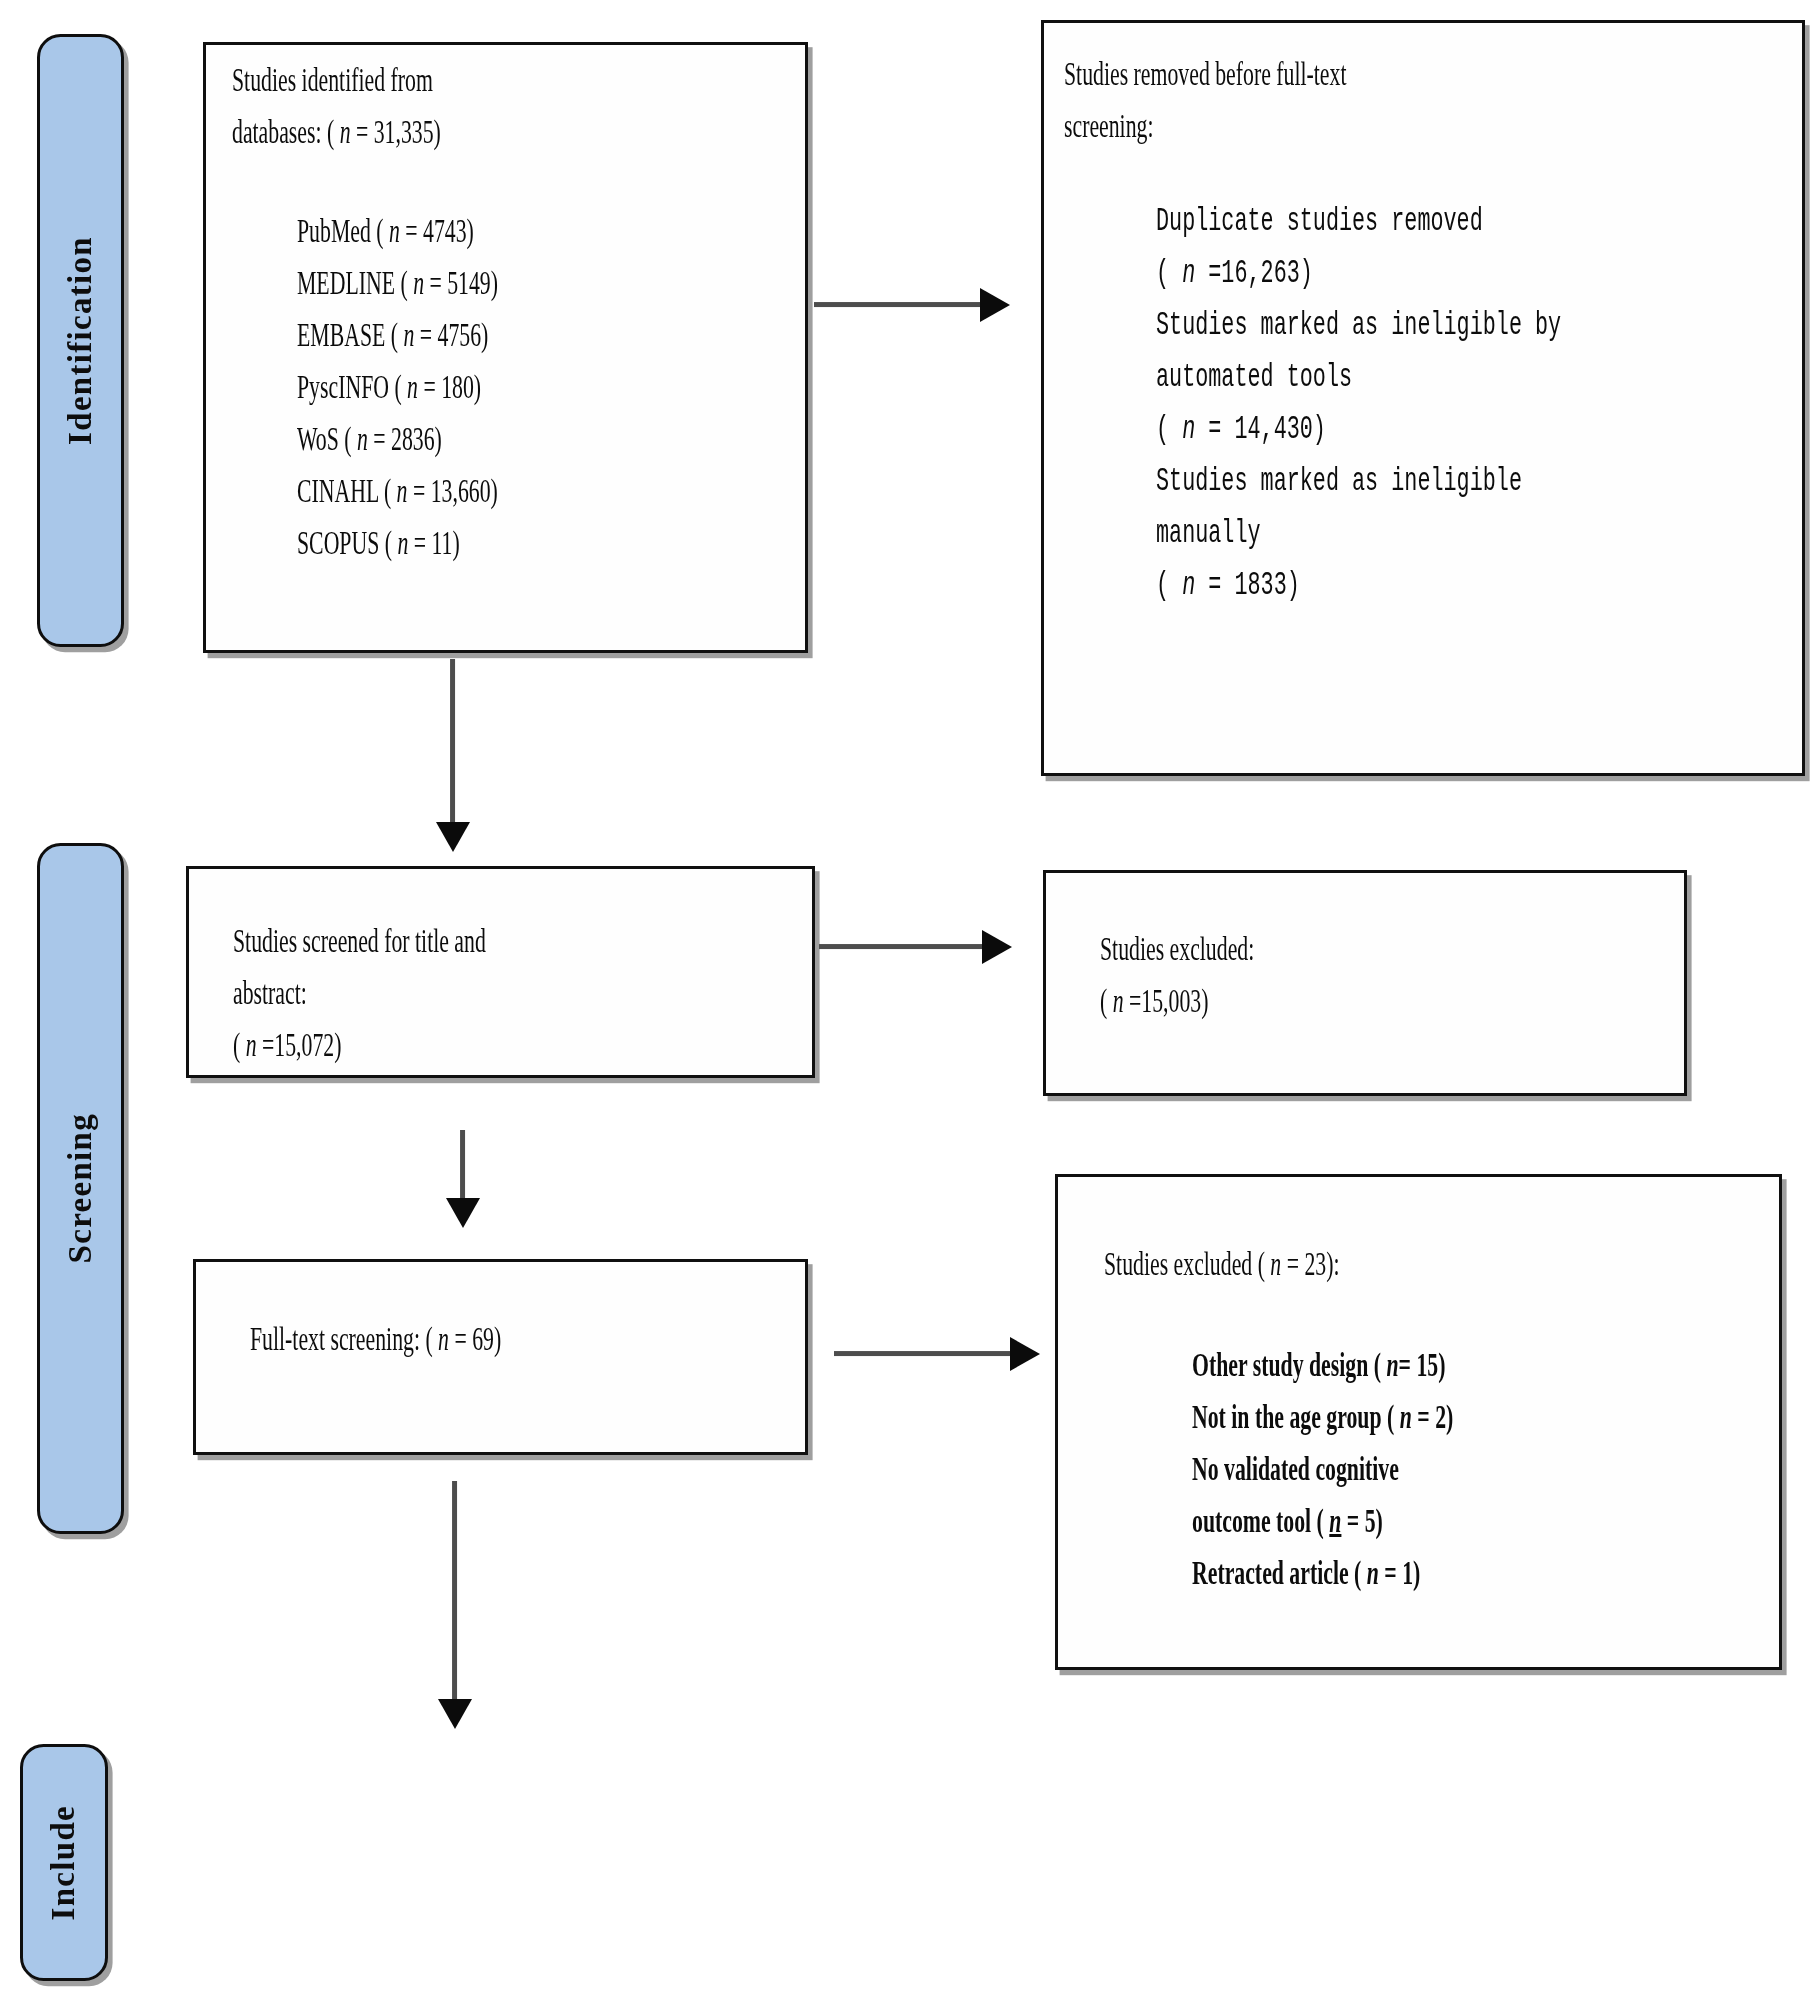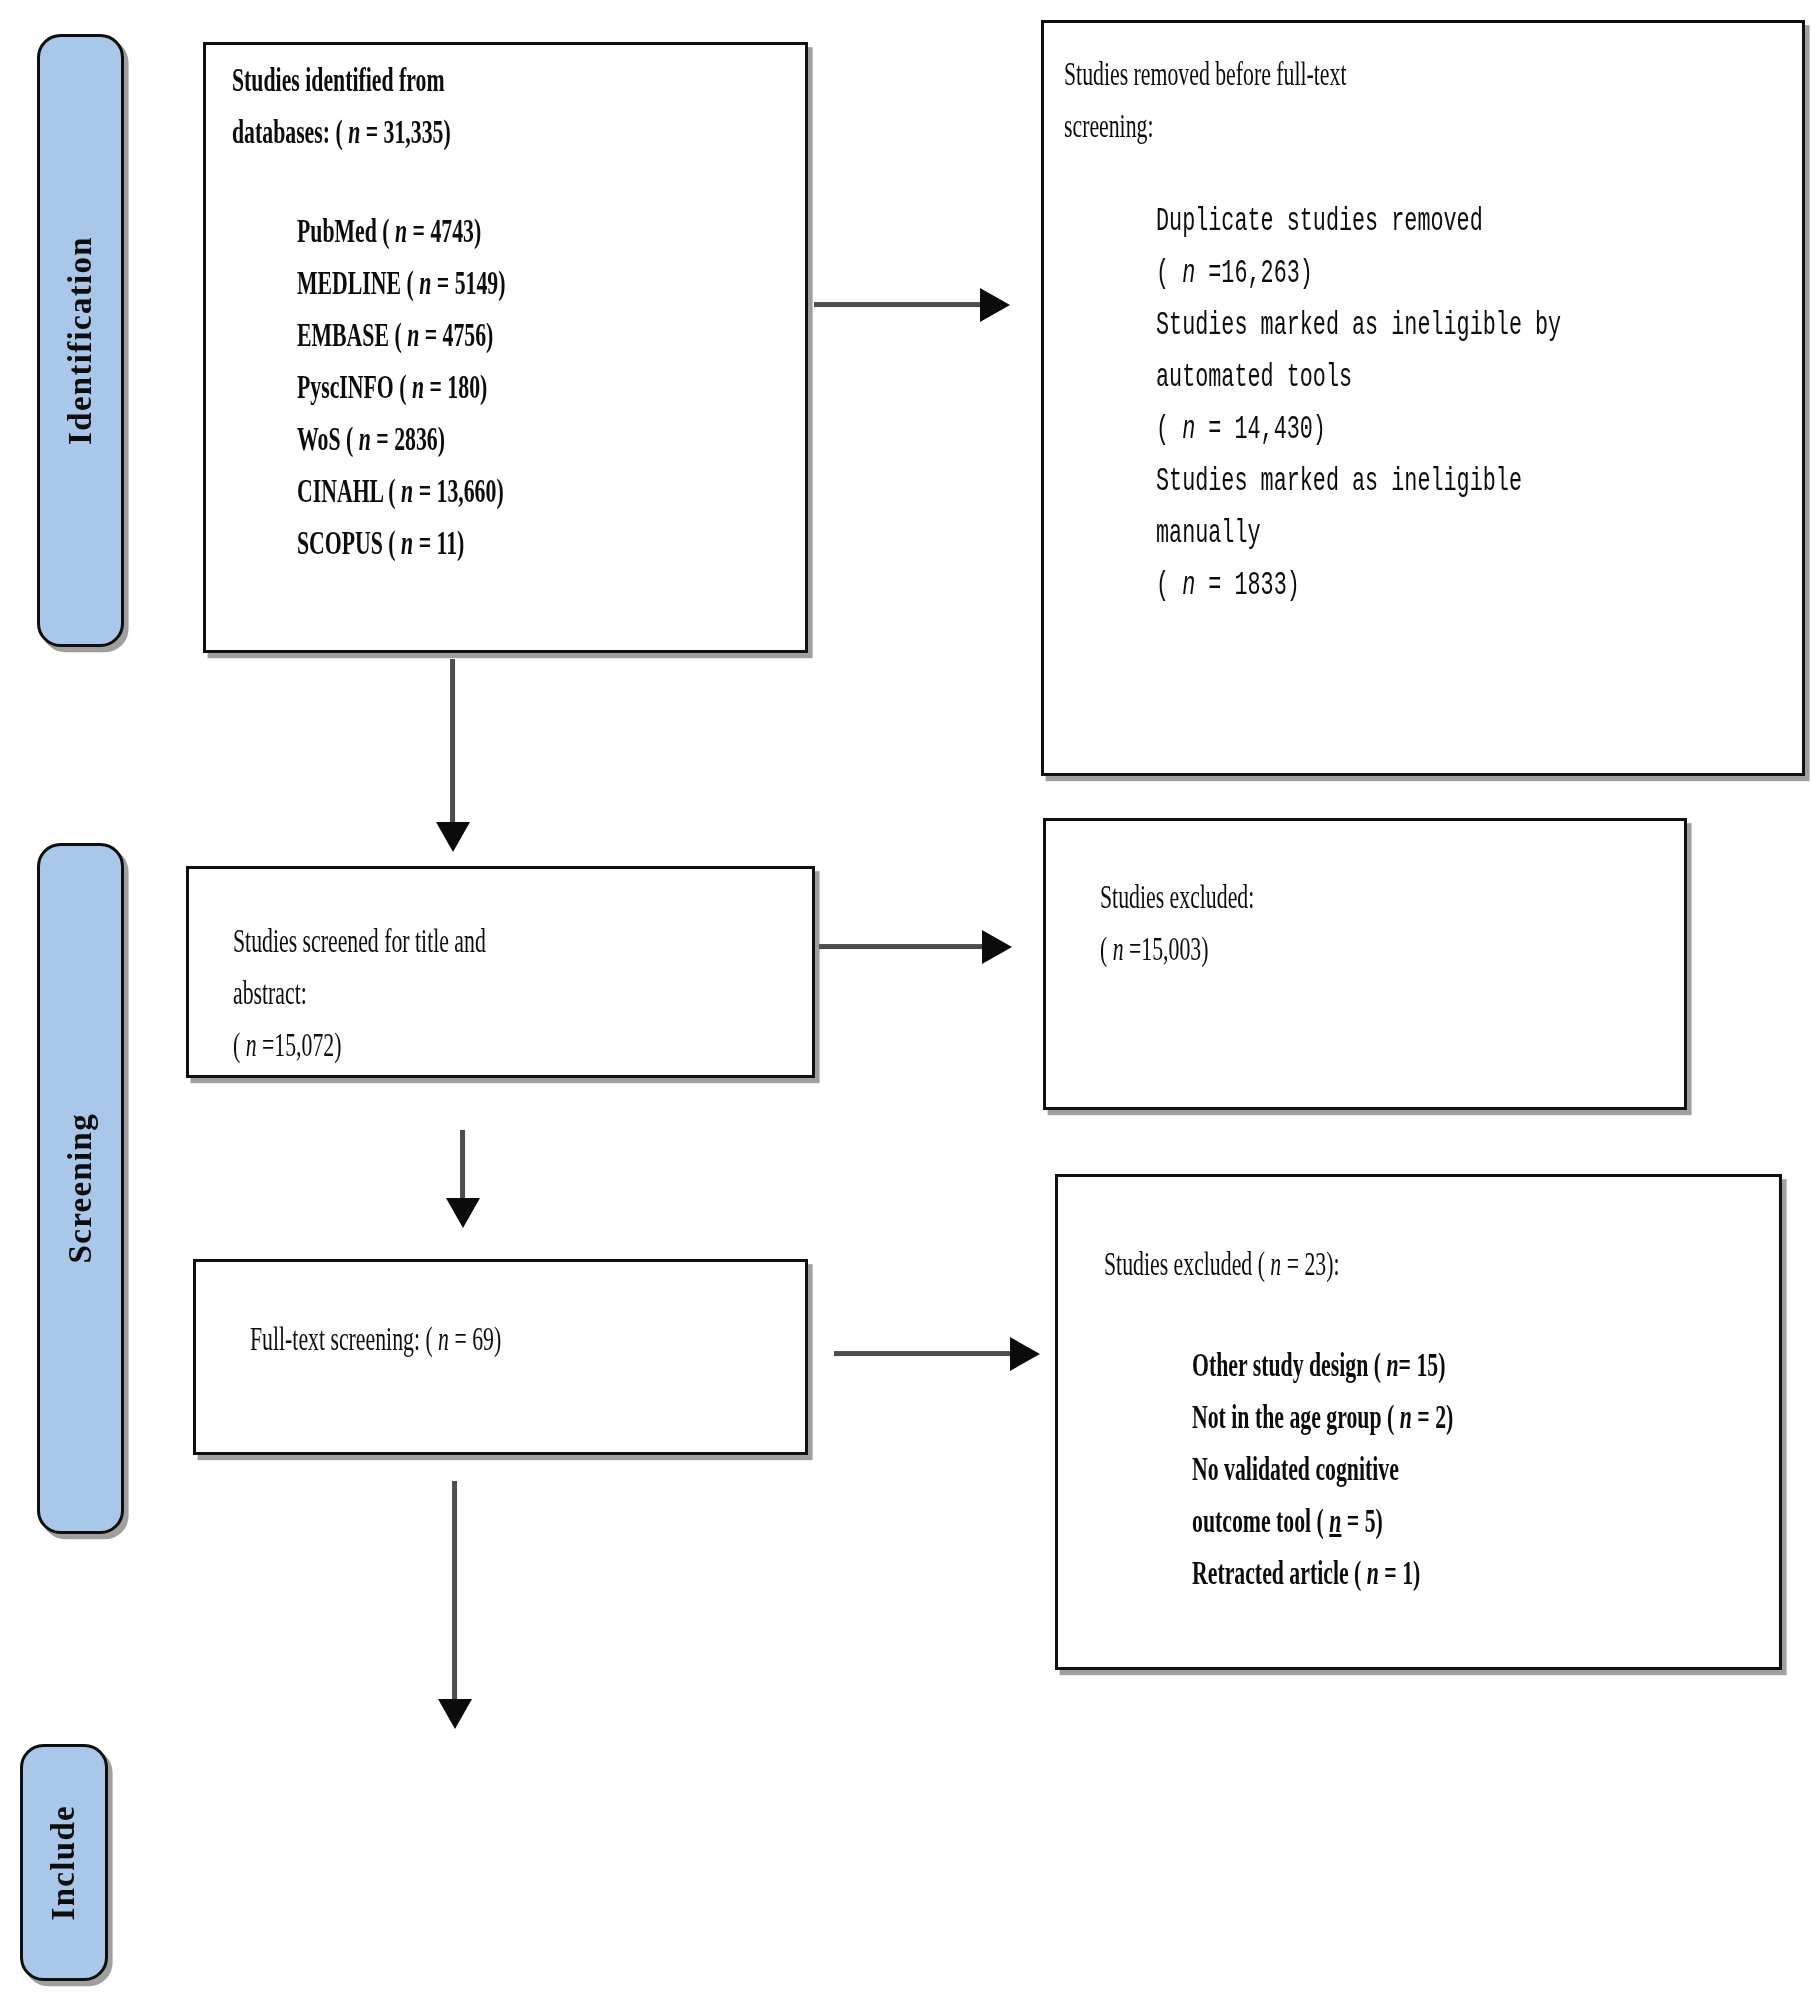--- a/index.html
+++ b/index.html
@@ -46,28 +46,28 @@
   .line{
     font-size:33px;
     line-height:52px;
     transform:scaleX(0.66);
     transform-origin:0 50%;
     white-space:nowrap;
   }
   .line i{font-style:italic;}
   .uline-n i{text-decoration:underline;}
 
-  #box1{left:203px;top:42px;width:605px;height:611px;padding:9.2px 9.8px 0 26px;font-weight:bold;}
+  #box1{left:203px;top:42px;width:605px;height:611px;padding:9.2px 9.8px 0 26px;}
   #box1 .list{margin-top:47px;padding-left:65px;}
 
   #box2{left:1041px;top:19.6px;width:764px;height:756px;padding:25px 9.8px 0 19.6px;}
   #box2 .list{margin-top:44px;padding-left:92px;font-family:Liberation Mono, monospace;}
 
   #box3{left:186px;top:866px;width:629px;height:212px;padding:46px 9.8px 0 44px;}
-  #box4{left:1043px;top:818px;width:644px;height:292px;padding:50px 9.8px 0 54px;}
+  #box4{left:1043px;top:870px;width:644px;height:226px;padding:50px 9.8px 0 54px;}
   #box5{left:193px;top:1259px;width:615px;height:196px;padding:51px 9.8px 0 54px;}
 
   #box6{left:1055px;top:1174px;width:727px;height:496px;padding:61px 9.8px 0 46px;}
   #box6 .list{margin-top:49px;padding-left:88px;font-weight:bold;}
 
   #box7{left:178px;top:1746px;width:634px;height:240px;padding:39px 9.8px 0 65px;}
 
   
   .harrow,.varrow{position:absolute;}
   .harrow .shaft{position:absolute;left:0;top:50%;transform:translateY(-50%);height:5.9px;background:#4d4d4d;}

